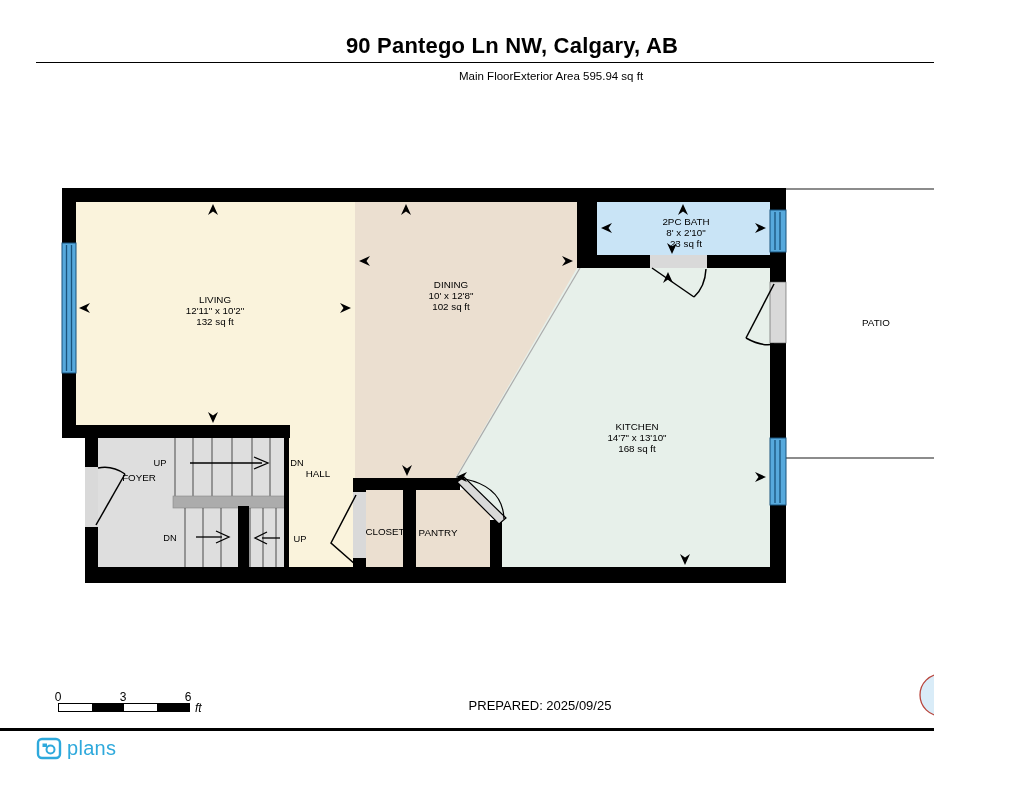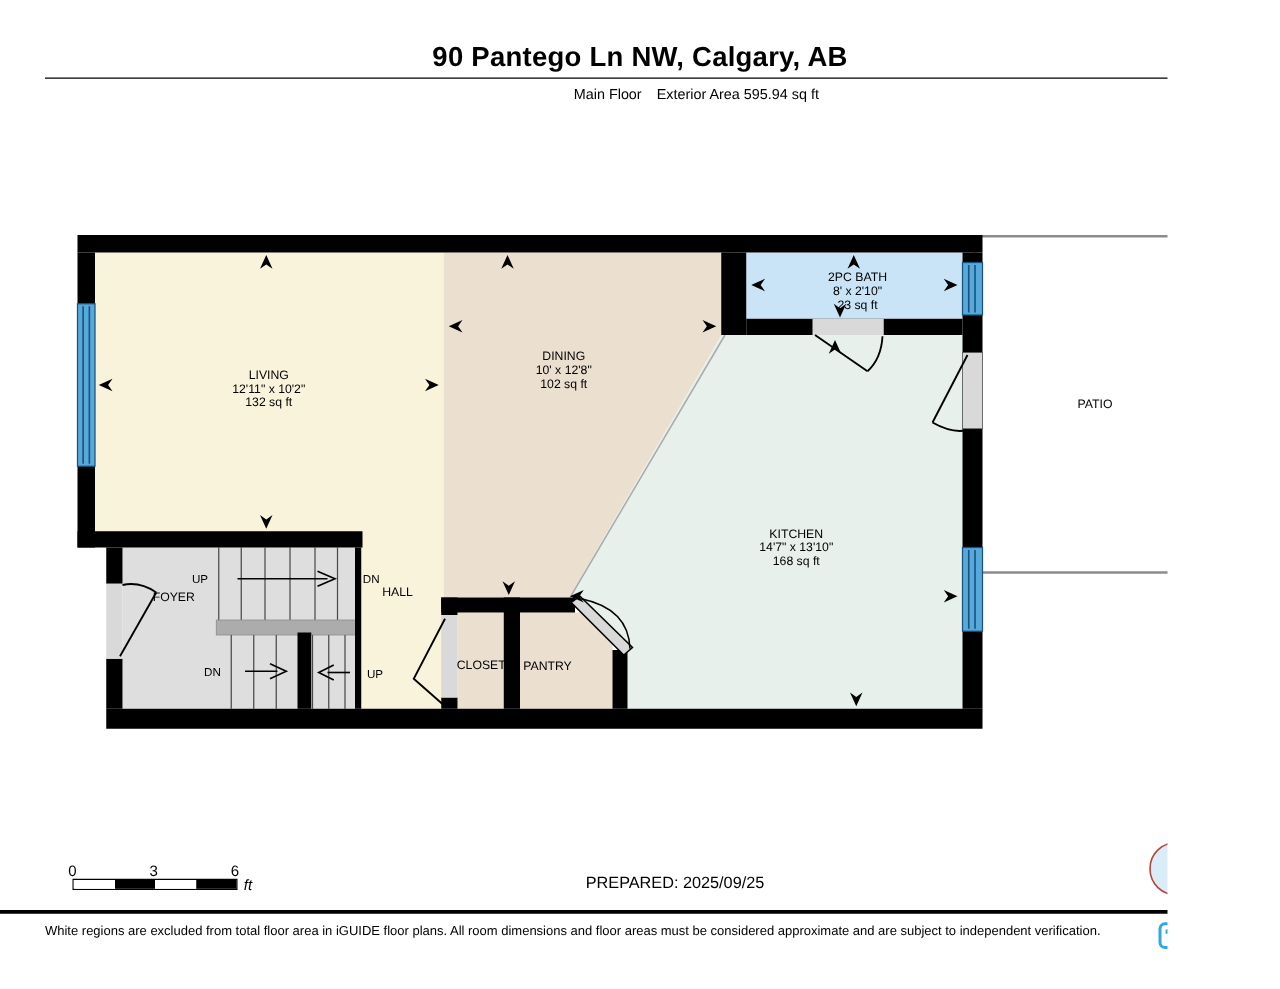--- a/index.html
+++ b/index.html
@@ -4,21 +4,21 @@
 <style>
   html,body{margin:0;padding:0;background:#fff;}
   #page{position:relative;width:934px;height:791px;background:#ffffff;overflow:hidden;
         font-family:"Liberation Sans", sans-serif;color:#000;}
   
   #title{position:absolute;top:33px;left:0;width:1024px;text-align:center;
          font-size:22px;font-weight:bold;letter-spacing:.2px;}
   #title-rule{position:absolute;top:62px;left:36px;width:952px;border-top:1.6px solid #000;}
   #subtitle{position:absolute;top:70px;left:459px;font-size:11.5px;white-space:nowrap;}
   #subtitle .fl{font-weight:normal;}
-  #subtitle .ea{margin-left:12px;font-weight:normal;}
+  #subtitle .ea{font-weight:normal;}
   
   #plan{position:absolute;left:0;top:0;}
   .wall{fill:#000;}
   .rlabel{font-size:9.8px;fill:#000;text-anchor:middle;}
   .slabel{font-size:9.3px;fill:#000;text-anchor:middle;}
   
   #scalebar{position:absolute;left:58px;top:690px;width:150px;height:26px;font-size:12px;}
   #scalebar .tick{position:absolute;top:0;transform:translateX(-50%);}
   #sb-box{position:absolute;top:13px;left:0;width:130px;height:7px;border:1px solid #000;display:flex;}
   #sb-box div{flex:1 1 auto;}
@@ -216,21 +216,20 @@
     <circle cx="26" cy="25" r="21" fill="#D9ECF8" stroke="#B8453C" stroke-width="1.3"></circle>
     <g transform="rotate(-10 26 25)">
       <polygon points="26,7 20,26 32,26" fill="#ffffff" stroke="#9ab0bf" stroke-width=".8"></polygon>
       <polygon points="20,26 32,26 26,43" fill="#E03030"></polygon>
     </g>
     <text x="26" y="59" text-anchor="middle" font-size="12" font-weight="bold" fill="#000">N</text>
   </svg>
 
   <div id="footer">
     <div id="footer-inner">
-      <div id="disclaimer">White regions are excluded from total floor area in iGUIDE floor plans. All room dimensions and floor areas must be considered approximate and are subject to independent verification.</div>
       <div id="brand">
         <svg width="27" height="25" viewBox="0 0 27 25">
           <rect x="2" y="3" width="22" height="19" rx="4" fill="none" stroke="#2EA9DC" stroke-width="2.4"></rect>
           <rect x="6.5" y="7.5" width="4.5" height="3.5" fill="#2EA9DC"></rect>
           <circle cx="14.5" cy="13.5" r="4" fill="none" stroke="#2EA9DC" stroke-width="2"></circle>
         </svg>
         <span id="brand-text">plans</span>
       </div>
     </div>
   </div>

